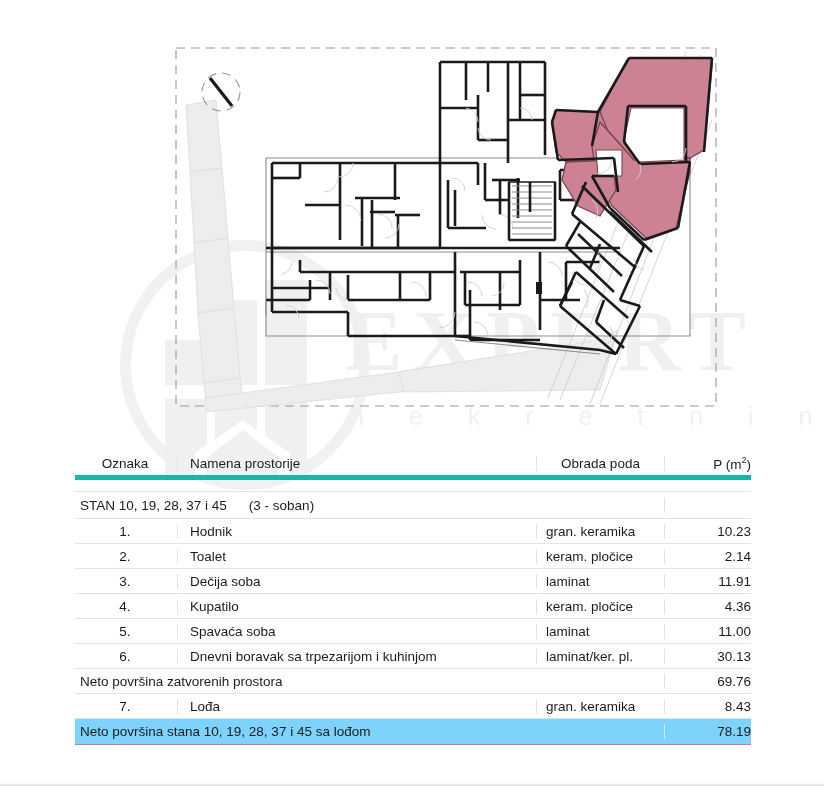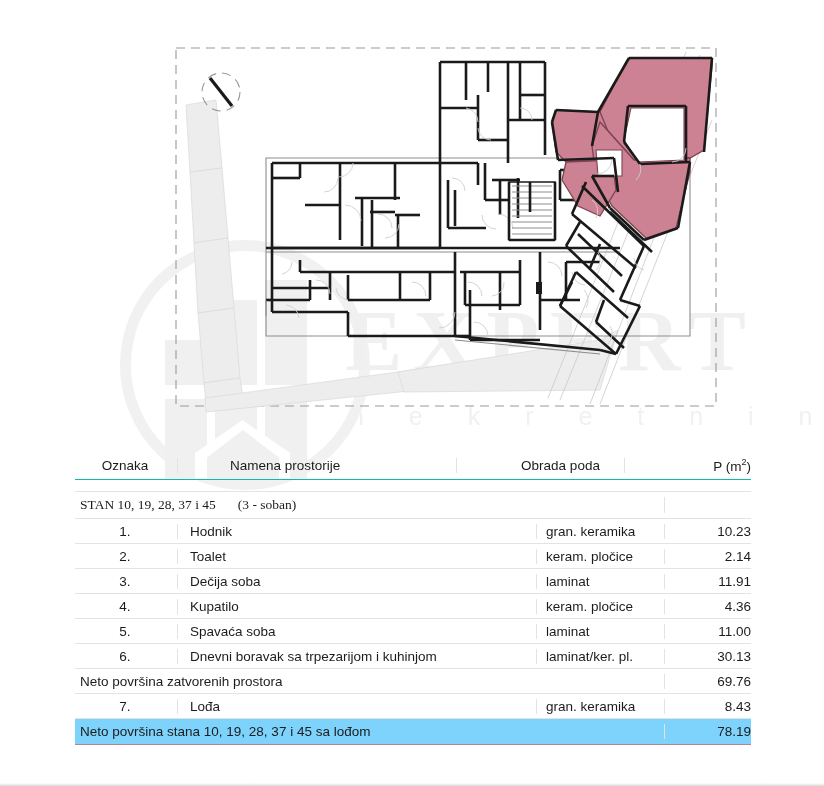--- a/index.html
+++ b/index.html
@@ -69,25 +69,24 @@
     display:flex;
     align-items:center;
     height:25px;
     box-sizing:border-box;
     border-bottom:1px solid #e3e3e3;
     font-size:13.5px;
     color:#1c1c1c;
   }
   .trow.header{
     height:28px;
-    border-bottom:1px solid #14b8a6;
-    gap:40px;
+    border-bottom:5px solid #14b8a6;
   }
   .trow.gap{height:12px;border-bottom:1px solid #e3e3e3;}
-  .trow.group{height:27px;font-family:Liberation Serif, serif;}
+  .trow.group{height:27px;}
   .trow.total{height:25px;}
   .trow.highlight{
     background:#7dd3fc;
     border-bottom:1px solid #c07f8c;
     height:26px;
   }
   .c-ozn{
     width:103px;flex:0 0 103px;
     text-align:center;
     box-sizing:border-box;

